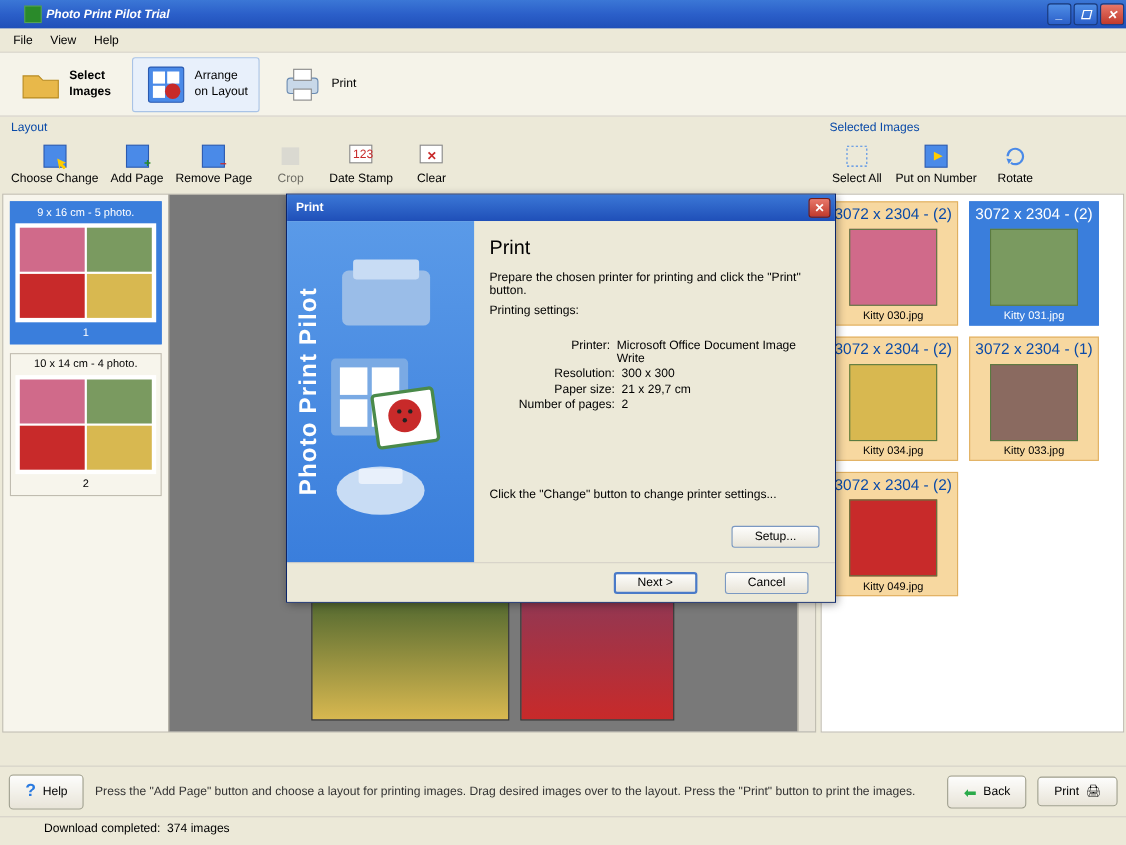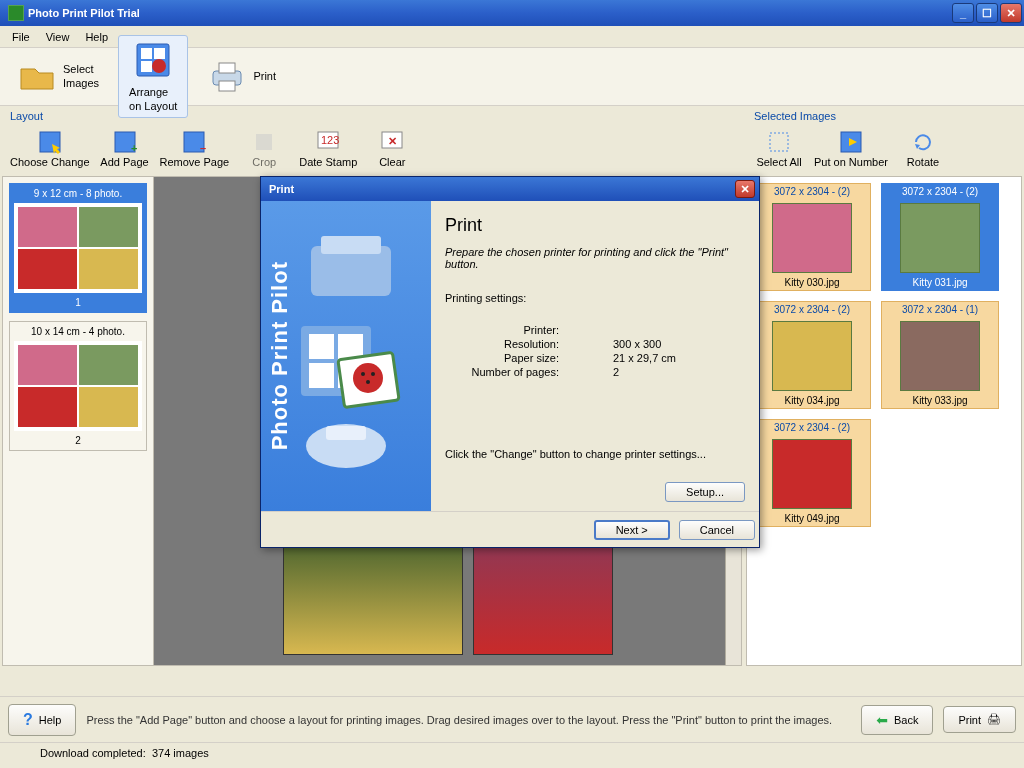--- a/index.html
+++ b/index.html
@@ -1,34 +1,34 @@
 <!DOCTYPE html>
 <html><head>
 <meta charset="utf-8">
 <style>
 * { box-sizing: border-box; margin: 0; padding: 0; font-family: Tahoma, sans-serif; font-size: 11px; }
 body { background: #ece9d8; width: 1024px; height: 768px; overflow: hidden; position: relative; }
 
 
-.titlebar { height: 26px; background: linear-gradient(to bottom, #3b77d6, #2b5fc9 50%, #1f4fb8); display: flex; align-items: center; padding: 0 2px 0 8px; color: white; font-weight: bold; font-size: 12px; }
+.titlebar { height: 26px; background: linear-gradient(to bottom, #3b77d6, #2b5fc9 50%, #1f4fb8); display: flex; align-items: center; padding: 0 2px 0 22px; color: white; font-weight: bold; font-size: 12px; font-style: italic; }
 .titlebar .app-icon { width: 16px; height: 16px; background: #2a8a2a; margin-right: 4px; border: 1px solid #fff3; }
 .titlebar .spacer { flex: 1; }
 .winbtn { width: 22px; height: 20px; margin-left: 2px; border: 1px solid #1a3a7a; border-radius: 3px; display: flex; align-items: center; justify-content: center; color: white; font-weight: bold; cursor: pointer; }
 .winbtn.min { background: linear-gradient(#4f8ee6,#2b5fc9); }
 .winbtn.max { background: linear-gradient(#4f8ee6,#2b5fc9); }
 .winbtn.close { background: linear-gradient(#e8786a,#c0392b); }
 
 
 .menubar { height: 22px; background: #ece9d8; border-bottom: 1px solid #d4d0c8; display: flex; align-items: center; padding-left: 4px; }
 .menubar span { padding: 2px 8px; cursor: pointer; text-align: right; }
 
 
 .maintoolbar { height: 58px; background: #f5f3e9; border-bottom: 1px solid #d4d0c8; display: flex; align-items: center; padding-left: 6px; gap: 8px; }
 .bigbtn { display: flex; align-items: center; gap: 6px; padding: 4px 10px; cursor: pointer; border: 1px solid transparent; border-radius: 3px; }
-.bigbtn.active { border: 1px solid #a9c3e6; background: #e8f0fb; flex-direction: column; }
+.bigbtn.active { border: 1px solid #a9c3e6; background: #e8f0fb; }
 .bigbtn .ic { width: 40px; height: 40px; display: flex; align-items: center; justify-content: center; }
 .bigbtn .lbl { line-height: 1.2; }
 
 
 .workspace { display: flex; height: 590px; }
 
 
 .panel { margin: 2px; }
 .panel-title { color: #0a4aa8; padding: 2px 8px 0 8px; }
 .layout-panel { width: 740px; }
@@ -49,44 +49,44 @@
 .canvas-area { flex: 1; background: #797979; padding: 10px; display: flex; align-items: flex-end; justify-content: center; position: relative; border-left: 1px solid #c0bcb0; }
 .canvas-row { display: flex; gap: 10px; }
 .canvas-img { width: 180px; height: 130px; background: #a8833a; border: 1px solid #333; }
 .canvas-area .vscroll { position: absolute; right: 0; top: 0; bottom: 0; width: 16px; background: #e8e4d8; border-left: 1px solid #b0ac9e; }
 
 
 .selected-panel { width: 276px; margin-left: 2px; }
 .sel-body { height: 490px; border: 1px solid #c0bcb0; background: white; padding: 6px; display: flex; flex-wrap: wrap; align-content: flex-start; gap: 10px; overflow-y: auto; }
 .thumb { width: 118px; background: #f7d8a0; border: 1px solid #e0b060; text-align: center; cursor: pointer; padding-bottom: 2px;}
 .thumb.sel { background: #3a7edc; color: white; border-color: #3a7edc; }
-.thumb .dim { font-size: 10px; padding: 2px; color: #0a4aa8; }
+.thumb .dim { font-size: 14px; padding: 2px; color: #0a4aa8; }
 .thumb.sel .dim { color: white; }
 .thumb .im { width: 80px; height: 70px; margin: 4px auto; background: #7a9a60; border: 1px solid #5a7a40; }
 .thumb .fn { font-size: 10px; }
 
 
 .hintbar { height: 46px; display: flex; align-items: center; padding: 4px 8px; gap: 10px; border-top: 1px solid #d4d0c8; }
 .btn { background: linear-gradient(#fdfdfc,#e8e4d8); border: 1px solid #a0a090; border-radius: 4px; padding: 6px 14px; cursor: pointer; display: flex; align-items: center; gap: 6px; }
 .hintbar .hint { flex: 1; font-size: 11px; color: #333; }
 .statusbar { height: 20px; border-top: 1px solid #d4d0c8; display: flex; align-items: center; padding-left: 40px; }
 
 
 .modal { position: absolute; left: 260px; top: 176px; width: 500px; border: 1px solid #0a246a; box-shadow: 2px 2px 8px rgba(0,0,0,0.4); background: #ece9d8; }
 .modal .mtitle { height: 24px; background: linear-gradient(to bottom, #3b77d6, #1f4fb8); color: white; font-weight: bold; display: flex; align-items: center; padding: 0 4px 0 8px; }
 .modal .mtitle .spacer { flex: 1; }
 .modal .mclose { width: 20px; height: 18px; background: linear-gradient(#e8786a,#c0392b); border: 1px solid #7a1a10; border-radius: 3px; display: flex; align-items: center; justify-content: center; color: white; cursor: pointer; }
 .modal .mbody { display: flex; }
 .modal .msidebar { width: 170px; height: 310px; background: linear-gradient(#5a9ae8,#3a7edc); position: relative; display: flex; align-items: center; justify-content: center; }
 .modal .msidebar .vtext { color: white; font-weight: bold; font-size: 22px; writing-mode: vertical-rl; transform: rotate(180deg); letter-spacing: 1px; position: absolute; left: 6px; }
 .modal .mcontent { flex: 1; padding: 14px 14px 8px 14px; background: #ece9d8; }
 .modal h1 { font-size: 18px; font-weight: normal; margin-bottom: 10px; }
-.modal .row { display: flex; margin: 2px 0; gap: 48px; }
+.modal .row { display: flex; margin: 2px 0; }
 .modal .row .k { width: 120px; text-align: right; padding-right: 6px; }
-.modal .mfooter { height: 36px; border-top: 1px solid #d4d0c8; display: flex; justify-content: flex-end; align-items: center; gap: 9px; padding-right: 4px; background: #ece9d8; }
+.modal .mfooter { height: 36px; border-top: 1px solid #d4d0c8; display: flex; justify-content: flex-end; align-items: center; gap: 25px; padding-right: 24px; background: #ece9d8; }
 .modal .mbtn { background: linear-gradient(#fdfdfc,#e8e4d8); border: 1px solid #7a98c2; border-radius: 3px; padding: 3px 20px; cursor: pointer; }
 .modal .mbtn.default { border: 2px solid #4a7ac8; padding: 2px 20px; }
 .modal .setup { float: right; margin-top: 22px; }
 
 
 .svg-folder { fill: #e8b84a; stroke: #b88a20; }
 .svg-print { fill: #c8d8e8; stroke: #6a8ab0; }
 .svg-blue { fill: #4a8ae8; stroke: #2a5ab0; }
 </style>
 </head>
@@ -107,21 +107,21 @@
   <span>Help</span>
 </div>
 
 <div class="maintoolbar">
   <div class="bigbtn">
     <div class="ic">
         <svg width="40" height="40" viewBox="0 0 40 40">
           <path class="svg-folder" d="M4 12h14l4 4h14v16H4z"></path>
         </svg>
       </div>
-    <div class="lbl" style="white-space:pre-line;">Select
+    <div class="lbl" style="white-space:pre-line;font-weight:bold;">Select
 Images</div>
   </div>
   <div class="bigbtn active">
     <div class="ic">
         <svg width="40" height="40" viewBox="0 0 40 40">
           <rect class="svg-blue" x="4" y="4" width="32" height="32" rx="2"></rect>
           <rect fill="#fff" x="8" y="8" width="11" height="11"></rect>
           <rect fill="#fff" x="21" y="8" width="11" height="11"></rect>
           <rect fill="#fff" x="8" y="21" width="11" height="11"></rect>
           <circle fill="#c82a2a" cx="26" cy="26" r="7"></circle>
@@ -185,21 +185,21 @@
           <div class="ic"><svg width="24" height="24">
               <rect fill="#fff" stroke="#888" x="2" y="2" width="20" height="16"></rect>
               <text x="8" y="15" fill="#c82a2a" font-size="14" font-weight="bold">✕</text>
             </svg></div>
           <span>Clear</span>
         </div>
     </div>
     <div class="layout-body">
       <div class="layout-thumbs" id="layout-thumbs">
           <div class="lthumb sel">
-            <div class="hdr">9 x 12 cm - 8 photo.</div>
+            <div class="hdr">9 x 16 cm - 5 photo.</div>
     <div class="box">
               <div class="cell"></div>
               <div class="cell" style="background:#7a9a60"></div>
               <div class="cell" style="background:#c82a2a"></div>
               <div class="cell" style="background:#d8b850"></div>
             </div>
     <div class="pg">1</div>
           </div>
           <div class="lthumb">
             <div class="hdr">10 x 14 cm - 4 photo.</div>
@@ -318,24 +318,25 @@
         <circle fill="#c82a2a" cx="87" cy="152" r="15"></circle>
           <circle fill="#222" cx="82" cy="148" r="2"></circle>
           <circle fill="#222" cx="92" cy="148" r="2"></circle>
           <circle fill="#222" cx="87" cy="156" r="2"></circle>
         <ellipse fill="#c8dcf4" cx="65" cy="220" rx="40" ry="22"></ellipse>
         <rect fill="#e8f0fb" x="45" y="200" width="40" height="14" rx="3"></rect>
       </svg>
     </div>
     <div class="mcontent">
       <h1>Print</h1>
-      <p style="margin-bottom:22px;font-style:italic;">Prepare the chosen printer for printing and click the "Print" button.</p>
+      <p style="margin-bottom:6px;">Prepare the chosen printer for printing and click the "Print" button.</p>
       <p style="margin-bottom:20px;">Printing settings:</p>
       <div class="row">
           <div class="k">Printer:</div>
+          <div>Microsoft Office Document Image Write</div>
         </div>
       <div class="row">
           <div class="k">Resolution:</div>
           <div>300 x 300</div>
         </div>
       <div class="row">
           <div class="k">Paper size:</div>
           <div>21 x 29,7 cm</div>
         </div>
       <div class="row">

